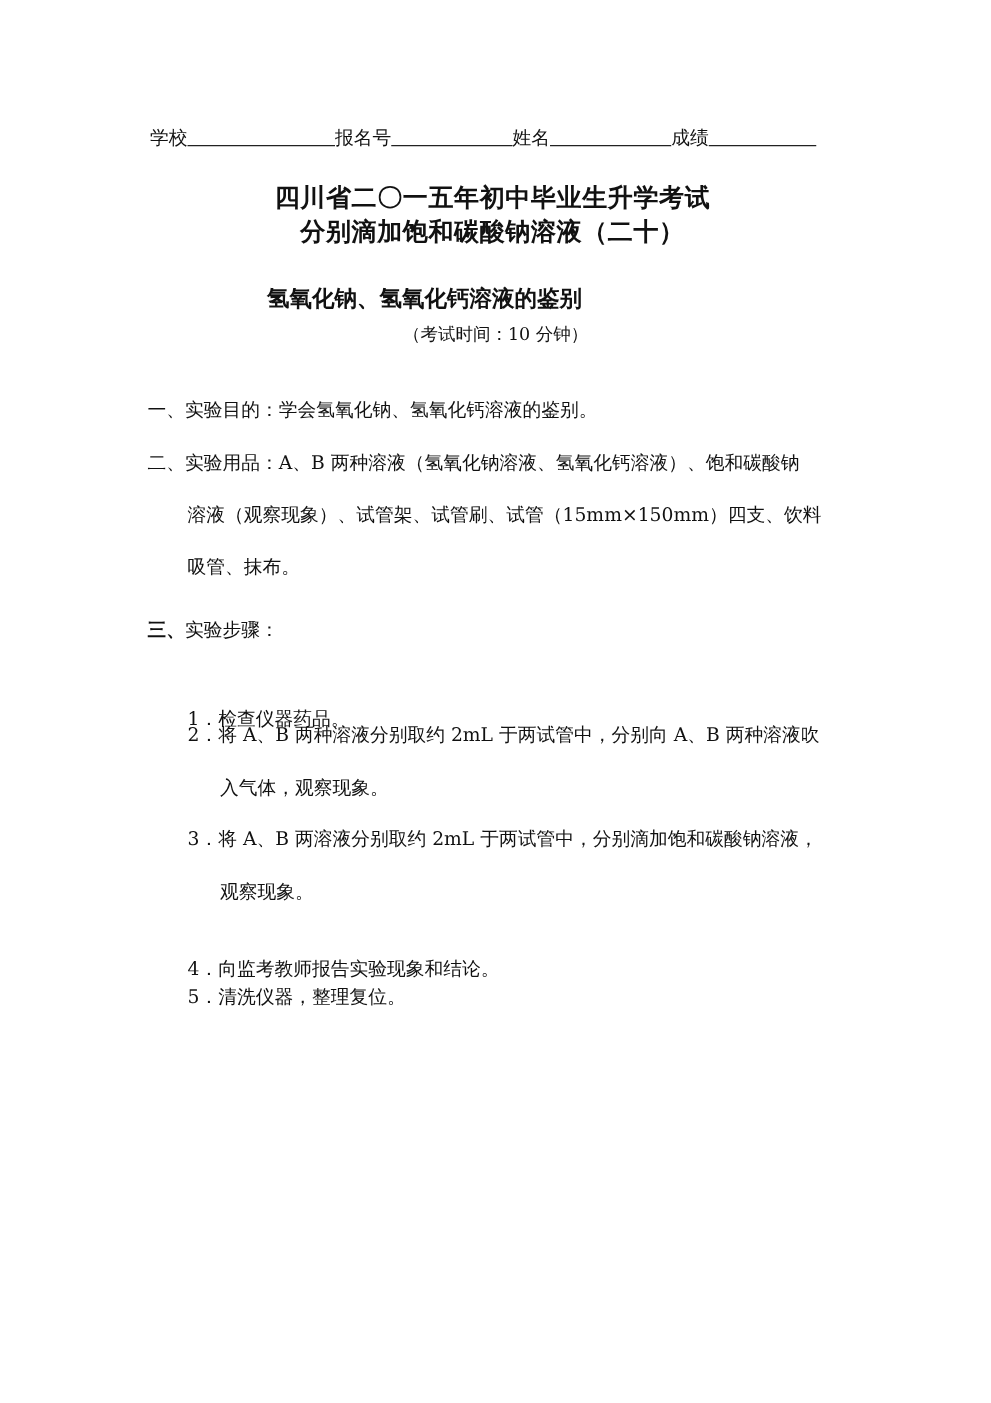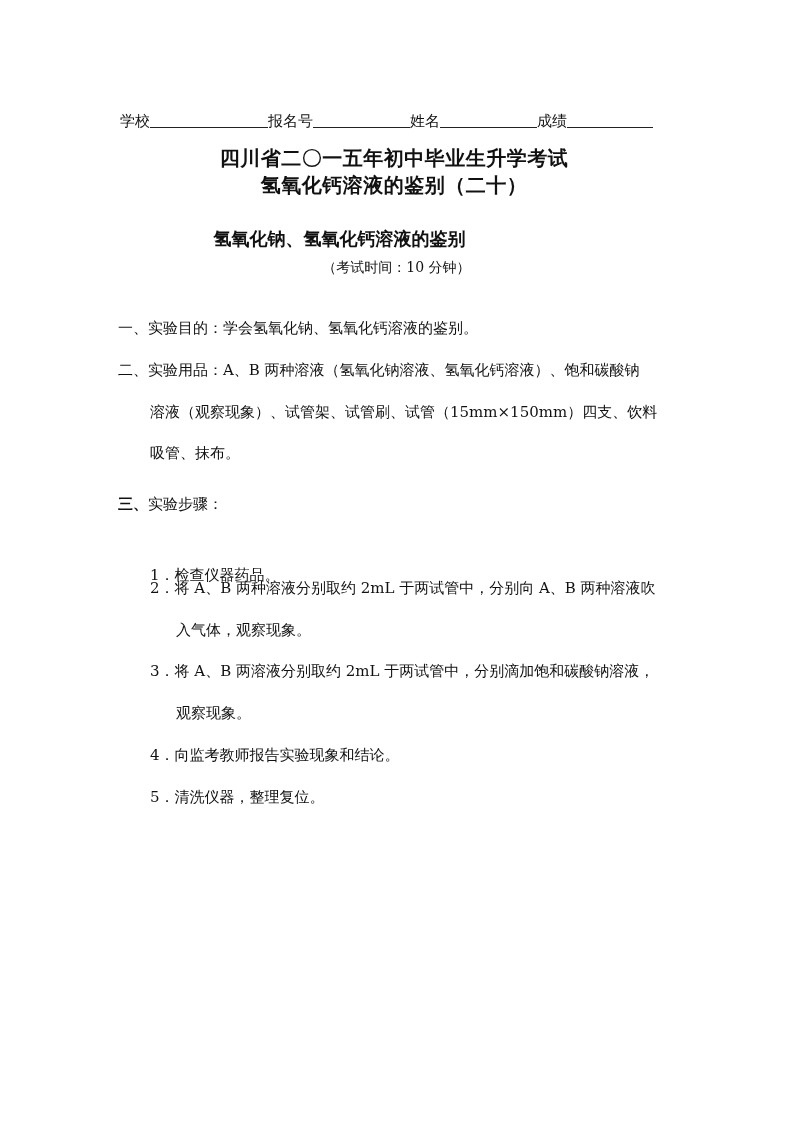--- a/index.html
+++ b/index.html
@@ -2,21 +2,21 @@
 <html><head>
 <meta charset="utf-8">
 <style>
   html, body { margin: 0; padding: 0; background: #ffffff; }
   body {
     width: 793px; height: 1122px; position: relative; overflow: hidden;
     font-family: "DejaVu Serif", "Liberation Serif", serif;
     color: #111;
   }
   .info-row {
-    position: absolute; left: 120px; top: 107px; height: 24px;
+    position: absolute; left: 120px; top: 96px; height: 24px;
     display: flex; align-items: flex-end; font-size: 15px;
   }
   .info-row .lbl { white-space: nowrap; }
   .info-row .blank {
     display: inline-block; border-bottom: 1.5px solid #222; height: 14px;
     margin-bottom: 3px;
   }
   .title1, .title2 {
     position: absolute; left: 0; width: 788px; text-align: center;
     font-family: "DejaVu Sans", "Liberation Sans", sans-serif;
@@ -46,21 +46,21 @@
   <span class="blank" style="width:118px"></span>
   <span class="lbl">报名号</span>
   <span class="blank" style="width:97px"></span>
   <span class="lbl">姓名</span>
   <span class="blank" style="width:97px"></span>
   <span class="lbl">成绩</span>
   <span class="blank" style="width:86px"></span>
 </div>
 
 <div class="title1">四川省二〇一五年初中毕业生升学考试</div>
-<div class="title2">氢氧化钙溶液的鉴别（二十）</div>
+<div class="title2">分别滴加饱和碳酸钠溶液（二十）</div>
 
 <div class="subtitle">氢氧化钠、氢氧化钙溶液的鉴别</div>
 <div class="time">（考试时间：10 分钟）</div>
 
 <div class="line" style="left:118px; top:318px;">
   <span>一、</span><span>实验目的：学会氢氧化钠、氢氧化钙溶液的鉴别。</span>
 </div>
 
 <div class="line" style="left:118px; top:360px;">
   <span>二、</span><span>实验用品：A、B 两种溶液（氢氧化钠溶液、氢氧化钙溶液）、饱和碳酸钠</span>
@@ -79,19 +79,19 @@
 <div class="line" style="left:150px; top:578px;">
   <span>2．</span><span>将 A、B 两种溶液分别取约 2mL 于两试管中，分别向 A、B 两种溶液吹</span>
 </div>
 <div class="line" style="left:176px; top:620px;">入气体，观察现象。</div>
 
 <div class="line" style="left:150px; top:661px;">
   <span>3．</span><span>将 A、B 两溶液分别取约 2mL 于两试管中，分别滴加饱和碳酸钠溶液，</span>
 </div>
 <div class="line" style="left:176px; top:703px;">观察现象。</div>
 
-<div class="line" style="left:150px; top:745px;">
+<div class="line" style="left:150px; top:765px;">
   <span>4．</span><span>向监考教师报告实验现象和结论。</span>
 </div>
 
 <div class="line" style="left:150px; top:787px;">
   <span>5．</span><span>清洗仪器，整理复位。</span>
 </div>
 
 </body></html>

